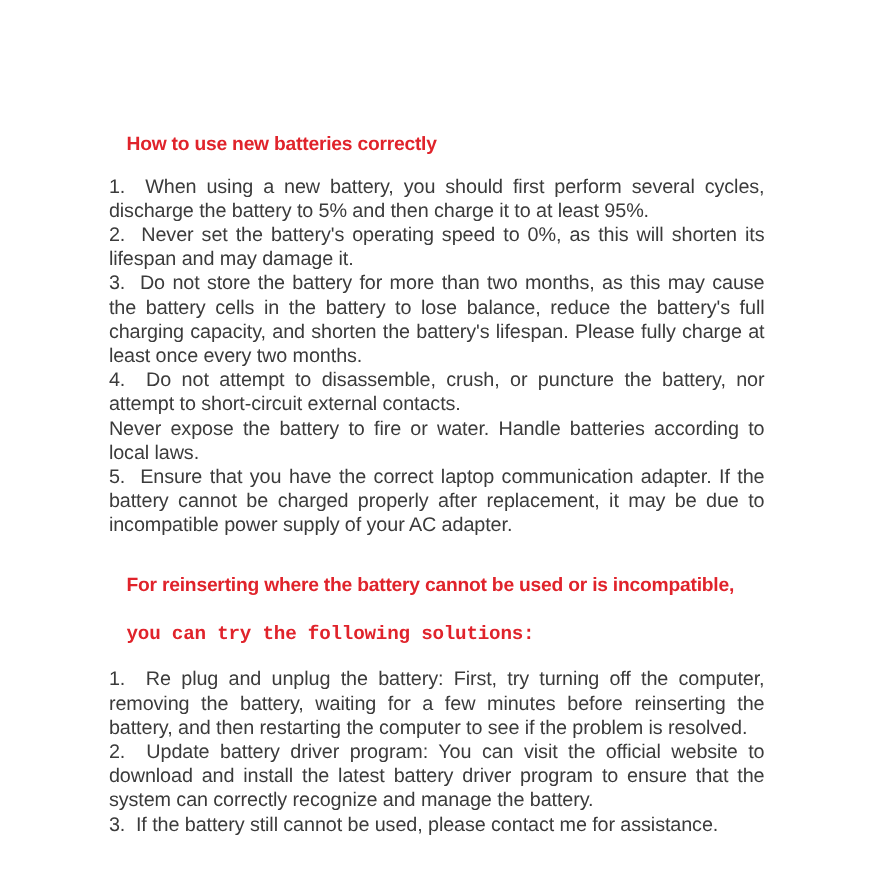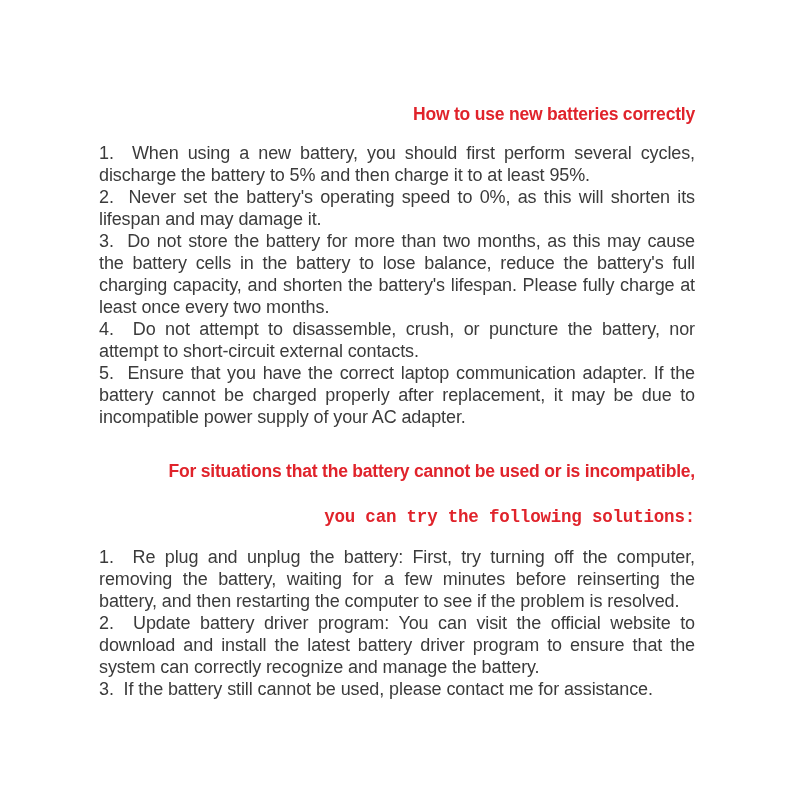--- a/index.html
+++ b/index.html
@@ -19,22 +19,22 @@
     position: absolute;
     top: 104px;
     left: 99px;
     width: 596px;
   }
   .heading {
     color: #e0232b;
     font-weight: bold;
     font-size: 17.5px;
     line-height: 21px;
-    text-align: right;
-    margin: 0;
+    text-align: left;
+    margin: 16px;
     letter-spacing: -0.2px;
   }
   .heading-top {
     margin-bottom: 17px;
   }
   .heading-mid1 {
     margin-top: 33px;
   }
   .heading-mid2 {
     margin-top: 25px;
@@ -55,23 +55,24 @@
 
 <div class="page">
   <div class="content">
 
     <h1 class="heading heading-top">How to use new batteries correctly</h1>
 
     <p class="body-par">1.&nbsp; When using a new battery, you should first perform several cycles, discharge the battery to 5% and then charge it to at least 95%.</p>
     <p class="body-par">2.&nbsp; Never set the battery's operating speed to 0%, as this will shorten its lifespan and may damage it.</p>
     <p class="body-par">3.&nbsp; Do not store the battery for more than two months, as this may cause the battery cells in the battery to lose balance, reduce the battery's full charging capacity, and shorten the battery's lifespan. Please fully charge at least once every two months.</p>
     <p class="body-par">4.&nbsp; Do not attempt to disassemble, crush, or puncture the battery, nor attempt to short-circuit external contacts.</p>
+    <p class="body-par">Never expose the battery to fire or water. Handle batteries according to local laws.</p>
     <p class="body-par">5.&nbsp; Ensure that you have the correct laptop communication adapter. If the battery cannot be charged properly after replacement, it may be due to incompatible power supply of your AC adapter.</p>
 
-    <h2 class="heading heading-mid1">For situations that the battery cannot be used or is incompatible,</h2>
+    <h2 class="heading heading-mid1">For reinserting where the battery cannot be used or is incompatible,</h2>
 
     <h2 class="heading heading-mid2">you can try the following solutions:</h2>
 
     <p class="body-par">1.&nbsp; Re plug and unplug the battery: First, try turning off the computer, removing the battery, waiting for a few minutes before reinserting the battery, and then restarting the computer to see if the problem is resolved.</p>
     <p class="body-par">2.&nbsp; Update battery driver program: You can visit the official website to download and install the latest battery driver program to ensure that the system can correctly recognize and manage the battery.</p>
     <p class="body-par">3.&nbsp; If the battery still cannot be used, please contact me for assistance.</p>
 
   </div>
 </div>
 

